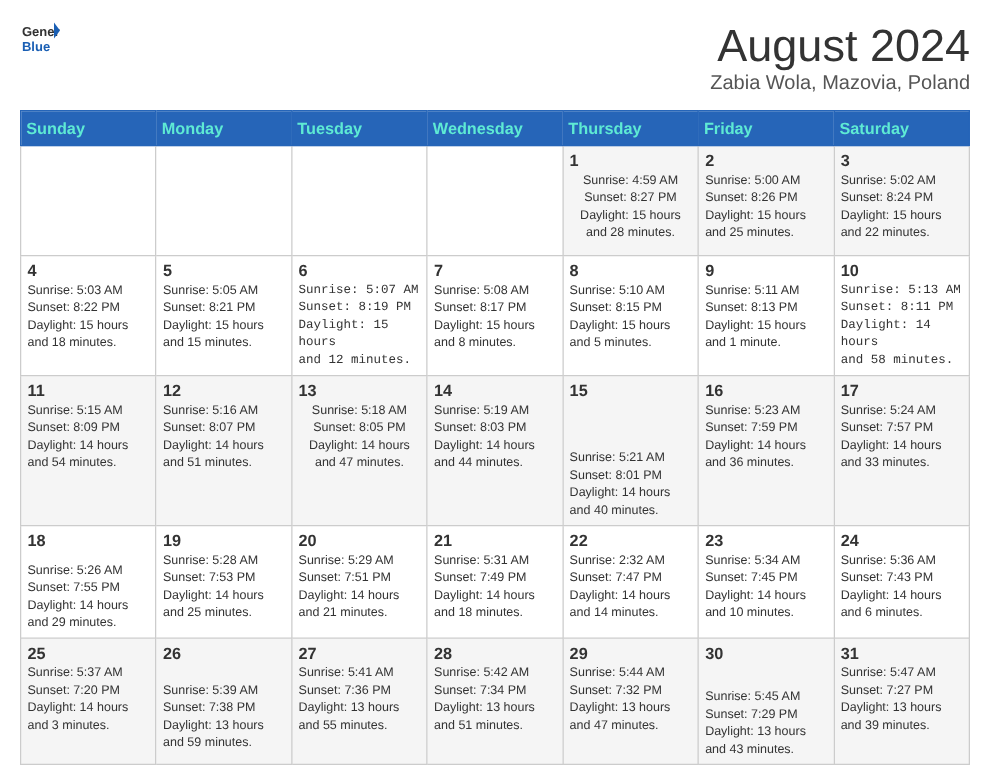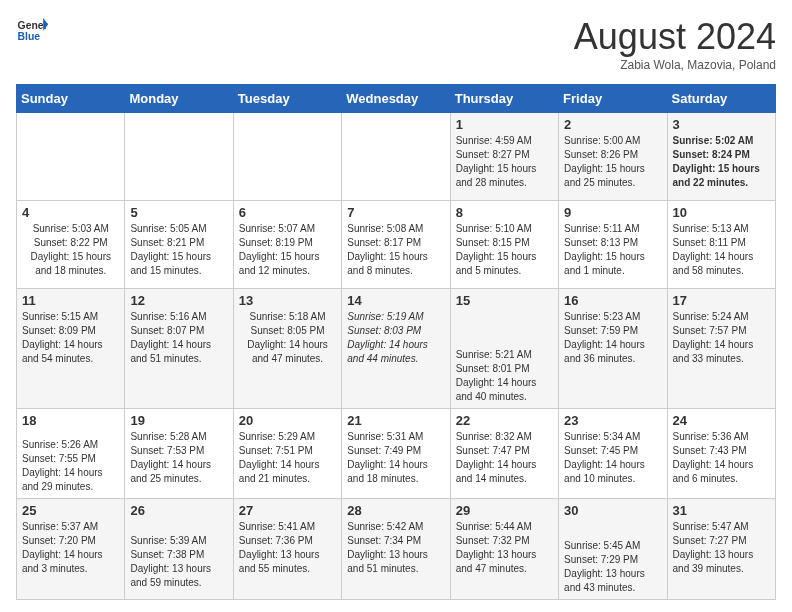--- a/index.html
+++ b/index.html
@@ -27,31 +27,31 @@
     }
     .title-area {
       text-align: right;
     }
     .month-title {
       font-size: 36px;
       font-weight: normal;
       color: #333;
     }
     .location-title {
-      font-size: 12px;
+      font-size: 16px;
       color: #555;
     }
     table {
       width: 100%;
       border-collapse: collapse;
       table-layout: fixed;
     }
     thead th {
       background-color: #2665b8;
-      color: #ffffff;
+      color: #5eead4;
       font-size: 13px;
       font-weight: bold;
       padding: 6px 4px;
       text-align: left;
       border: 1px solid #2665b8;
     }
     tbody td {
       border: 1px solid #ccc;
       vertical-align: top;
       padding: 4px 5px;
@@ -112,58 +112,58 @@
       </tr>
   </thead>
   <tbody id="calendar-body">
   <tr>
         <td class="empty-cell"></td>
         <td class="empty-cell"></td>
         <td class="empty-cell"></td>
         <td class="empty-cell"></td>
         <td>
           <span class="day-number">1</span>
-          <div class="day-info" style="white-space: pre-line;">Sunrise: 4:59 AM
+          <div class="day-info" style="white-space: pre-line; text-align: center;">Sunrise: 4:59 AM
 Sunset: 8:27 PM
 Daylight: 15 hours
 and 28 minutes.</div>
         </td>
         <td>
           <span class="day-number">2</span>
           <div class="day-info" style="white-space: pre-line;">Sunrise: 5:00 AM
 Sunset: 8:26 PM
 Daylight: 15 hours
 and 25 minutes.</div>
         </td>
         <td>
           <span class="day-number">3</span>
-          <div class="day-info" style="white-space: pre-line; font-weight: bold;">Sunrise: 5:02 AM
+          <div class="day-info" style="white-space: pre-line;">Sunrise: 5:02 AM
 Sunset: 8:24 PM
 Daylight: 15 hours
 and 22 minutes.</div>
         </td>
       </tr>
       <tr>
         <td>
           <span class="day-number">4</span>
-          <div class="day-info" style="white-space: pre-line; text-align: center;">Sunrise: 5:03 AM
+          <div class="day-info" style="white-space: pre-line;">Sunrise: 5:03 AM
 Sunset: 8:22 PM
 Daylight: 15 hours
 and 18 minutes.</div>
         </td>
         <td>
           <span class="day-number">5</span>
           <div class="day-info" style="white-space: pre-line;">Sunrise: 5:05 AM
 Sunset: 8:21 PM
 Daylight: 15 hours
 and 15 minutes.</div>
         </td>
         <td>
           <span class="day-number">6</span>
-          <div class="day-info" style="white-space: pre-line;">Sunrise: 5:07 AM
+          <div class="day-info" style="white-space: pre-line; font-family: Liberation Mono, monospace;">Sunrise: 5:07 AM
 Sunset: 8:19 PM
 Daylight: 15 hours
 and 12 minutes.</div>
         </td>
         <td>
           <span class="day-number">7</span>
           <div class="day-info" style="white-space: pre-line;">Sunrise: 5:08 AM
 Sunset: 8:17 PM
 Daylight: 15 hours
 and 8 minutes.</div>
@@ -177,21 +177,21 @@
         </td>
         <td>
           <span class="day-number">9</span>
           <div class="day-info" style="white-space: pre-line;">Sunrise: 5:11 AM
 Sunset: 8:13 PM
 Daylight: 15 hours
 and 1 minute.</div>
         </td>
         <td>
           <span class="day-number">10</span>
-          <div class="day-info" style="white-space: pre-line;">Sunrise: 5:13 AM
+          <div class="day-info" style="white-space: pre-line; font-family: Liberation Mono, monospace;">Sunrise: 5:13 AM
 Sunset: 8:11 PM
 Daylight: 14 hours
 and 58 minutes.</div>
         </td>
       </tr>
       <tr>
         <td>
           <span class="day-number">11</span>
           <div class="day-info" style="white-space: pre-line;">Sunrise: 5:15 AM
 Sunset: 8:09 PM
@@ -207,21 +207,21 @@
         </td>
         <td>
           <span class="day-number">13</span>
           <div class="day-info" style="white-space: pre-line; text-align: center;">Sunrise: 5:18 AM
 Sunset: 8:05 PM
 Daylight: 14 hours
 and 47 minutes.</div>
         </td>
         <td>
           <span class="day-number">14</span>
-          <div class="day-info" style="white-space: pre-line; font-style: italic;">Sunrise: 5:19 AM
+          <div class="day-info" style="white-space: pre-line;">Sunrise: 5:19 AM
 Sunset: 8:03 PM
 Daylight: 14 hours
 and 44 minutes.</div>
         </td>
         <td>
           <span class="day-number">15</span>
           <div class="day-info" style="white-space: pre-line; margin-top: 40px;">Sunrise: 5:21 AM
 Sunset: 8:01 PM
 Daylight: 14 hours
 and 40 minutes.</div>
@@ -265,21 +265,21 @@
         </td>
         <td>
           <span class="day-number">21</span>
           <div class="day-info" style="white-space: pre-line;">Sunrise: 5:31 AM
 Sunset: 7:49 PM
 Daylight: 14 hours
 and 18 minutes.</div>
         </td>
         <td>
           <span class="day-number">22</span>
-          <div class="day-info" style="white-space: pre-line;">Sunrise: 8:32 AM
+          <div class="day-info" style="white-space: pre-line;">Sunrise: 2:32 AM
 Sunset: 7:47 PM
 Daylight: 14 hours
 and 14 minutes.</div>
         </td>
         <td>
           <span class="day-number">23</span>
           <div class="day-info" style="white-space: pre-line;">Sunrise: 5:34 AM
 Sunset: 7:45 PM
 Daylight: 14 hours
 and 10 minutes.</div>

